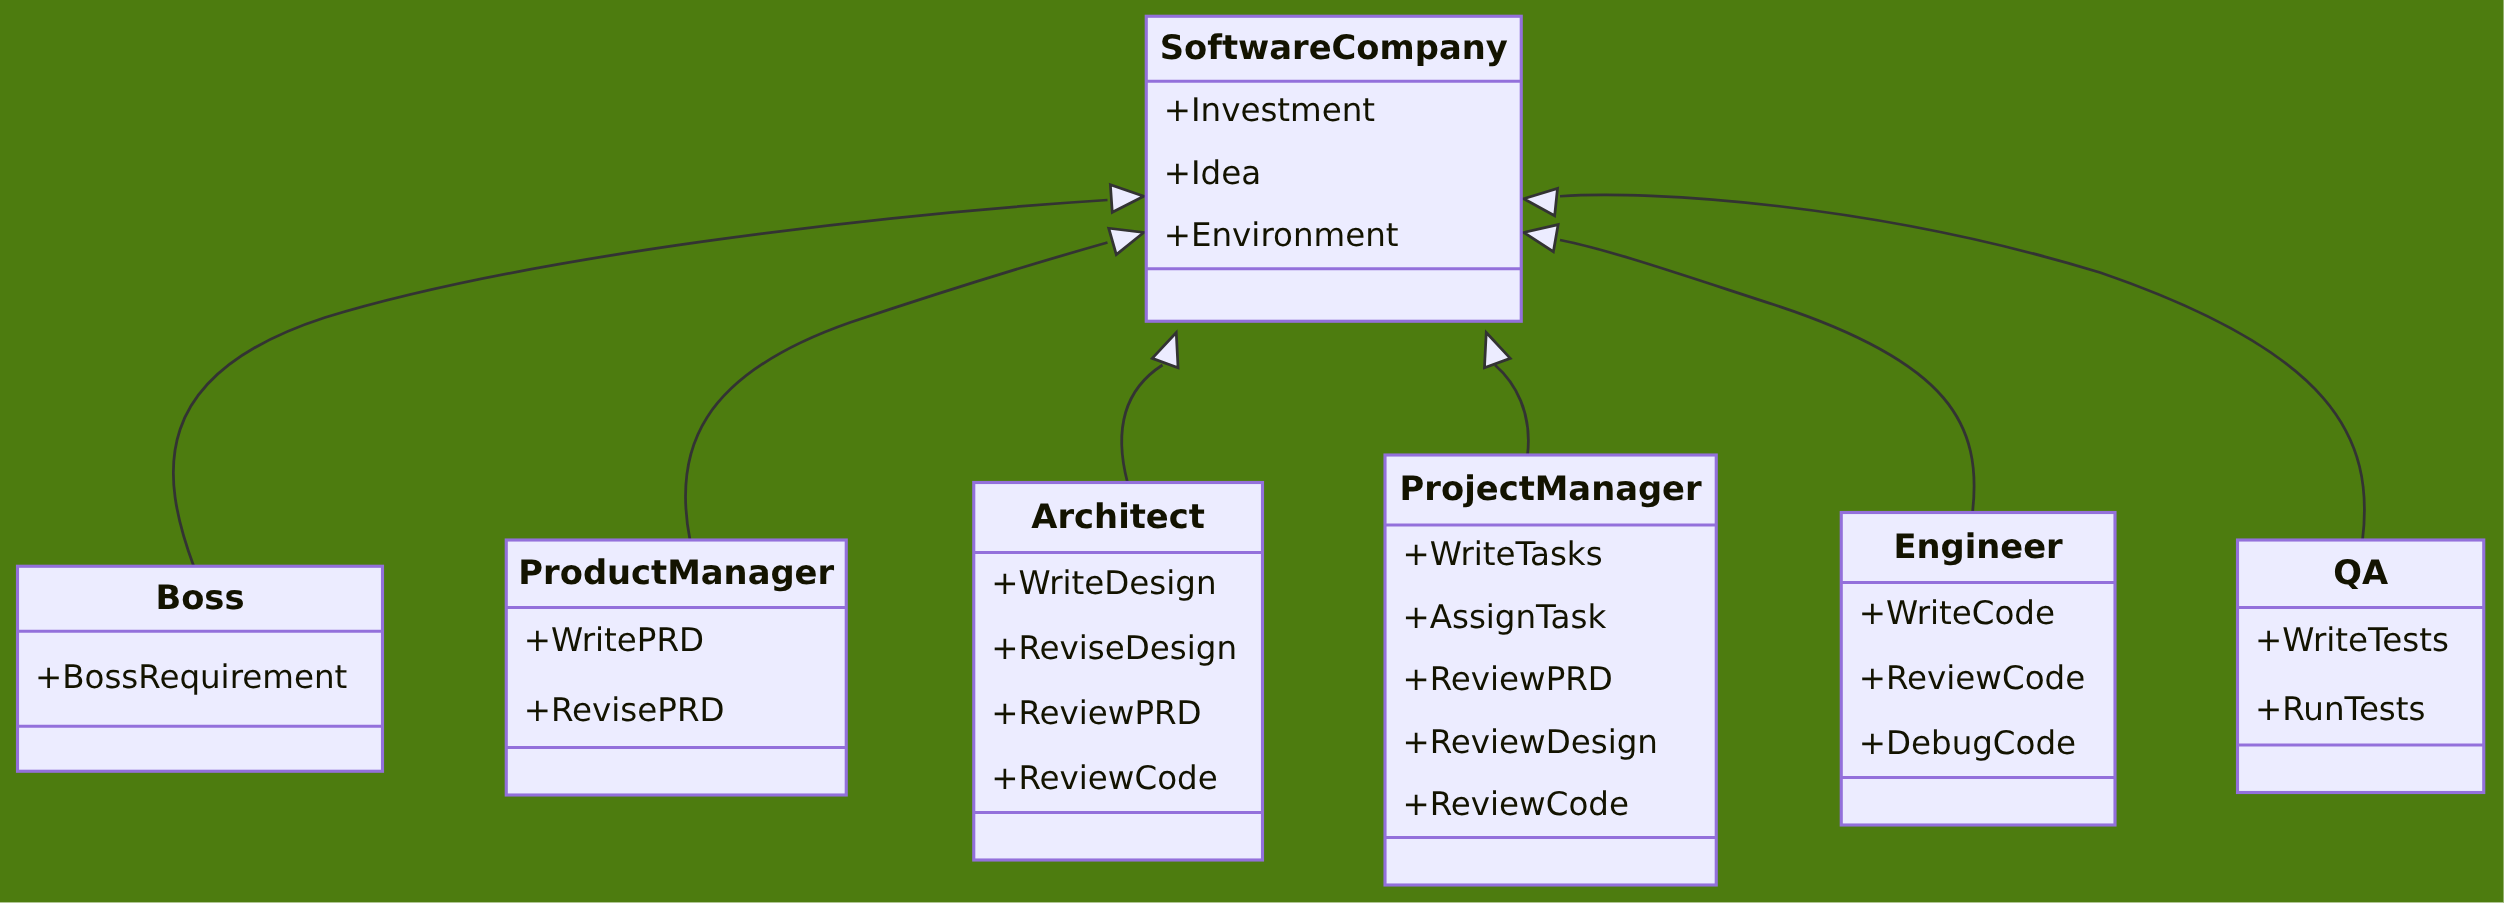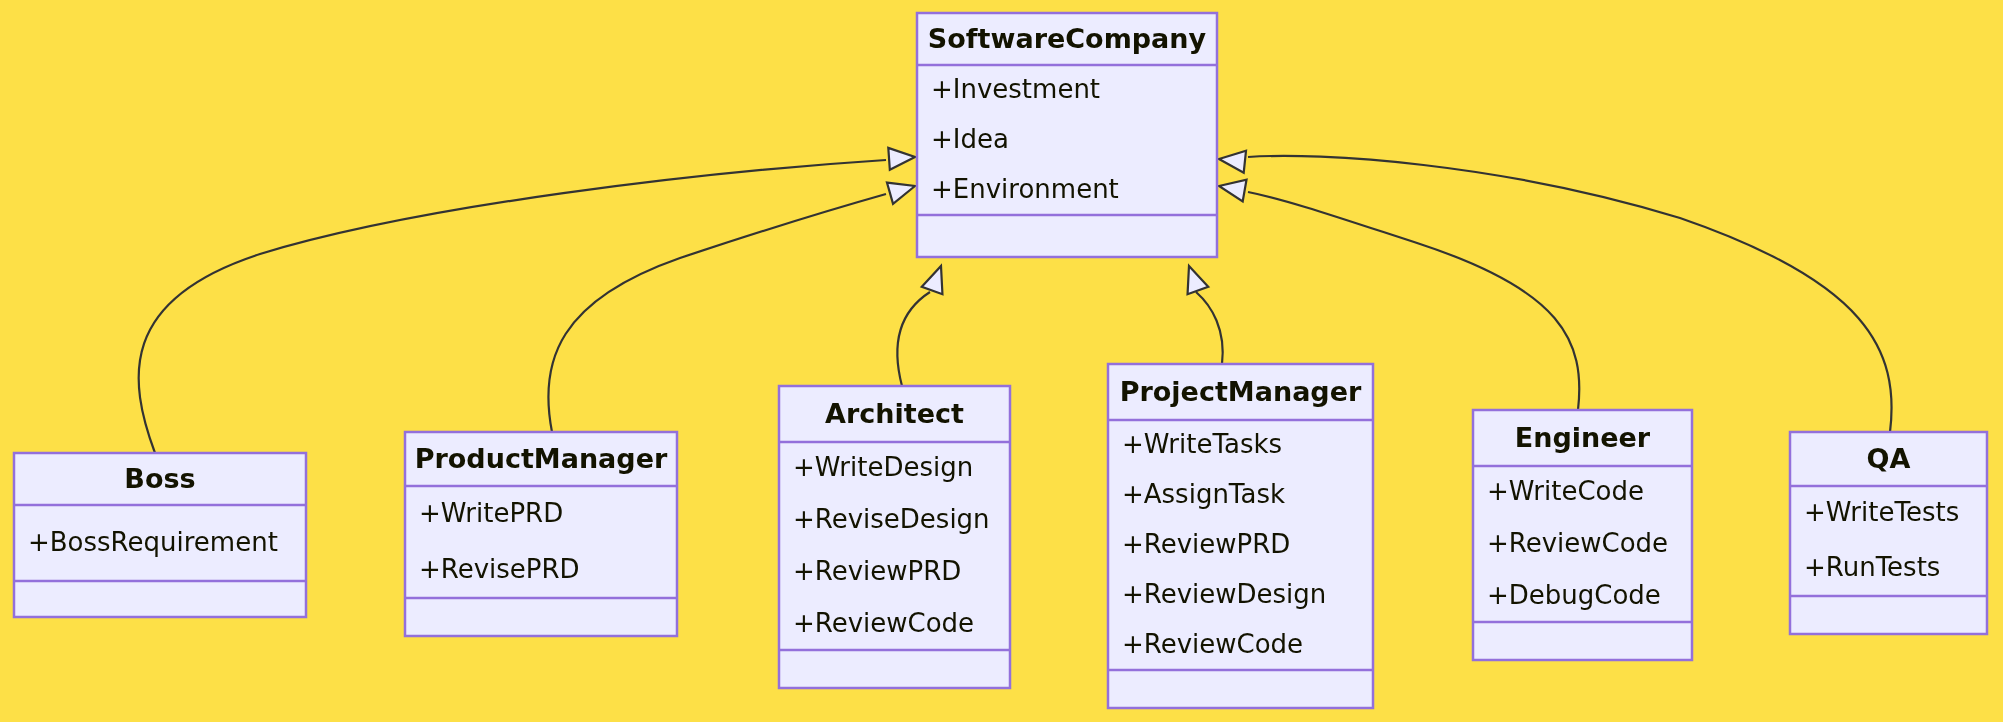--- a/index.html
+++ b/index.html
@@ -4,21 +4,21 @@
 <style>
   html, body {
     margin: 0;
     padding: 0;
     background: #ffffff;
   }
   #diagram-root {
     position: relative;
     width: 2003px;
     height: 722px;
-    background: #fde047;
+    background: #4d7c0f;
     font-family: "DejaVu Sans", "Liberation Sans", sans-serif;
     overflow: hidden;
   }
   svg#uml-canvas {
     display: block;
     width: 2003px;
     height: 722px;
   }
   .cls-box-fill {
     fill: #ECECFF;

